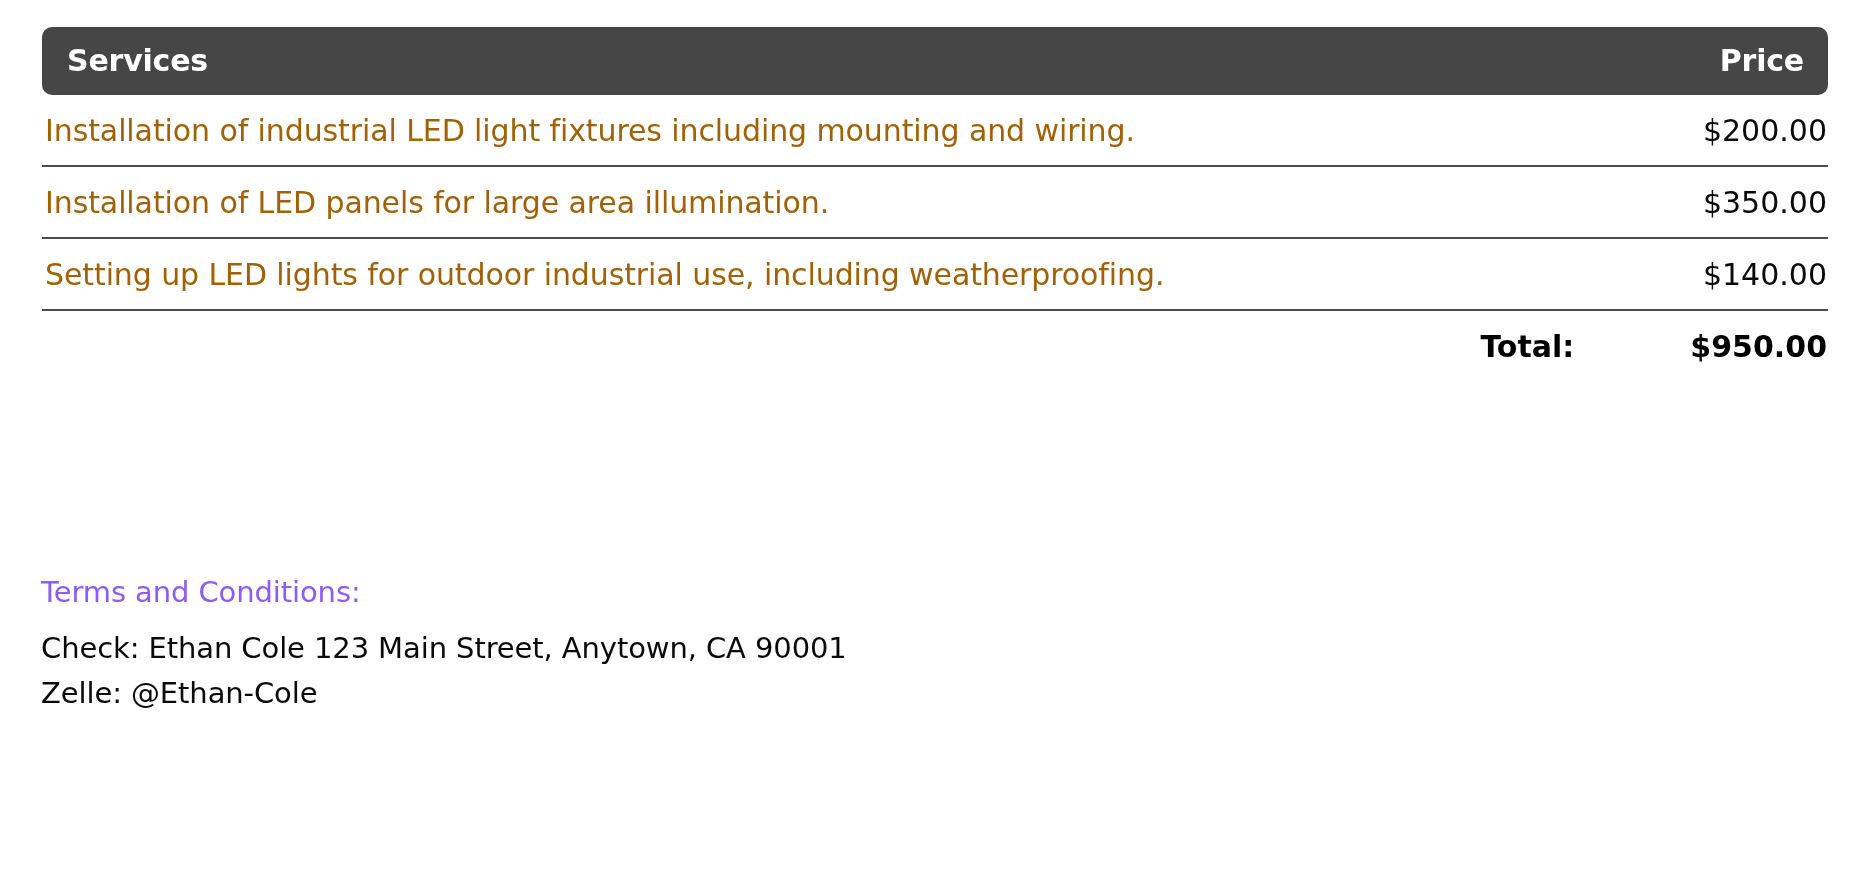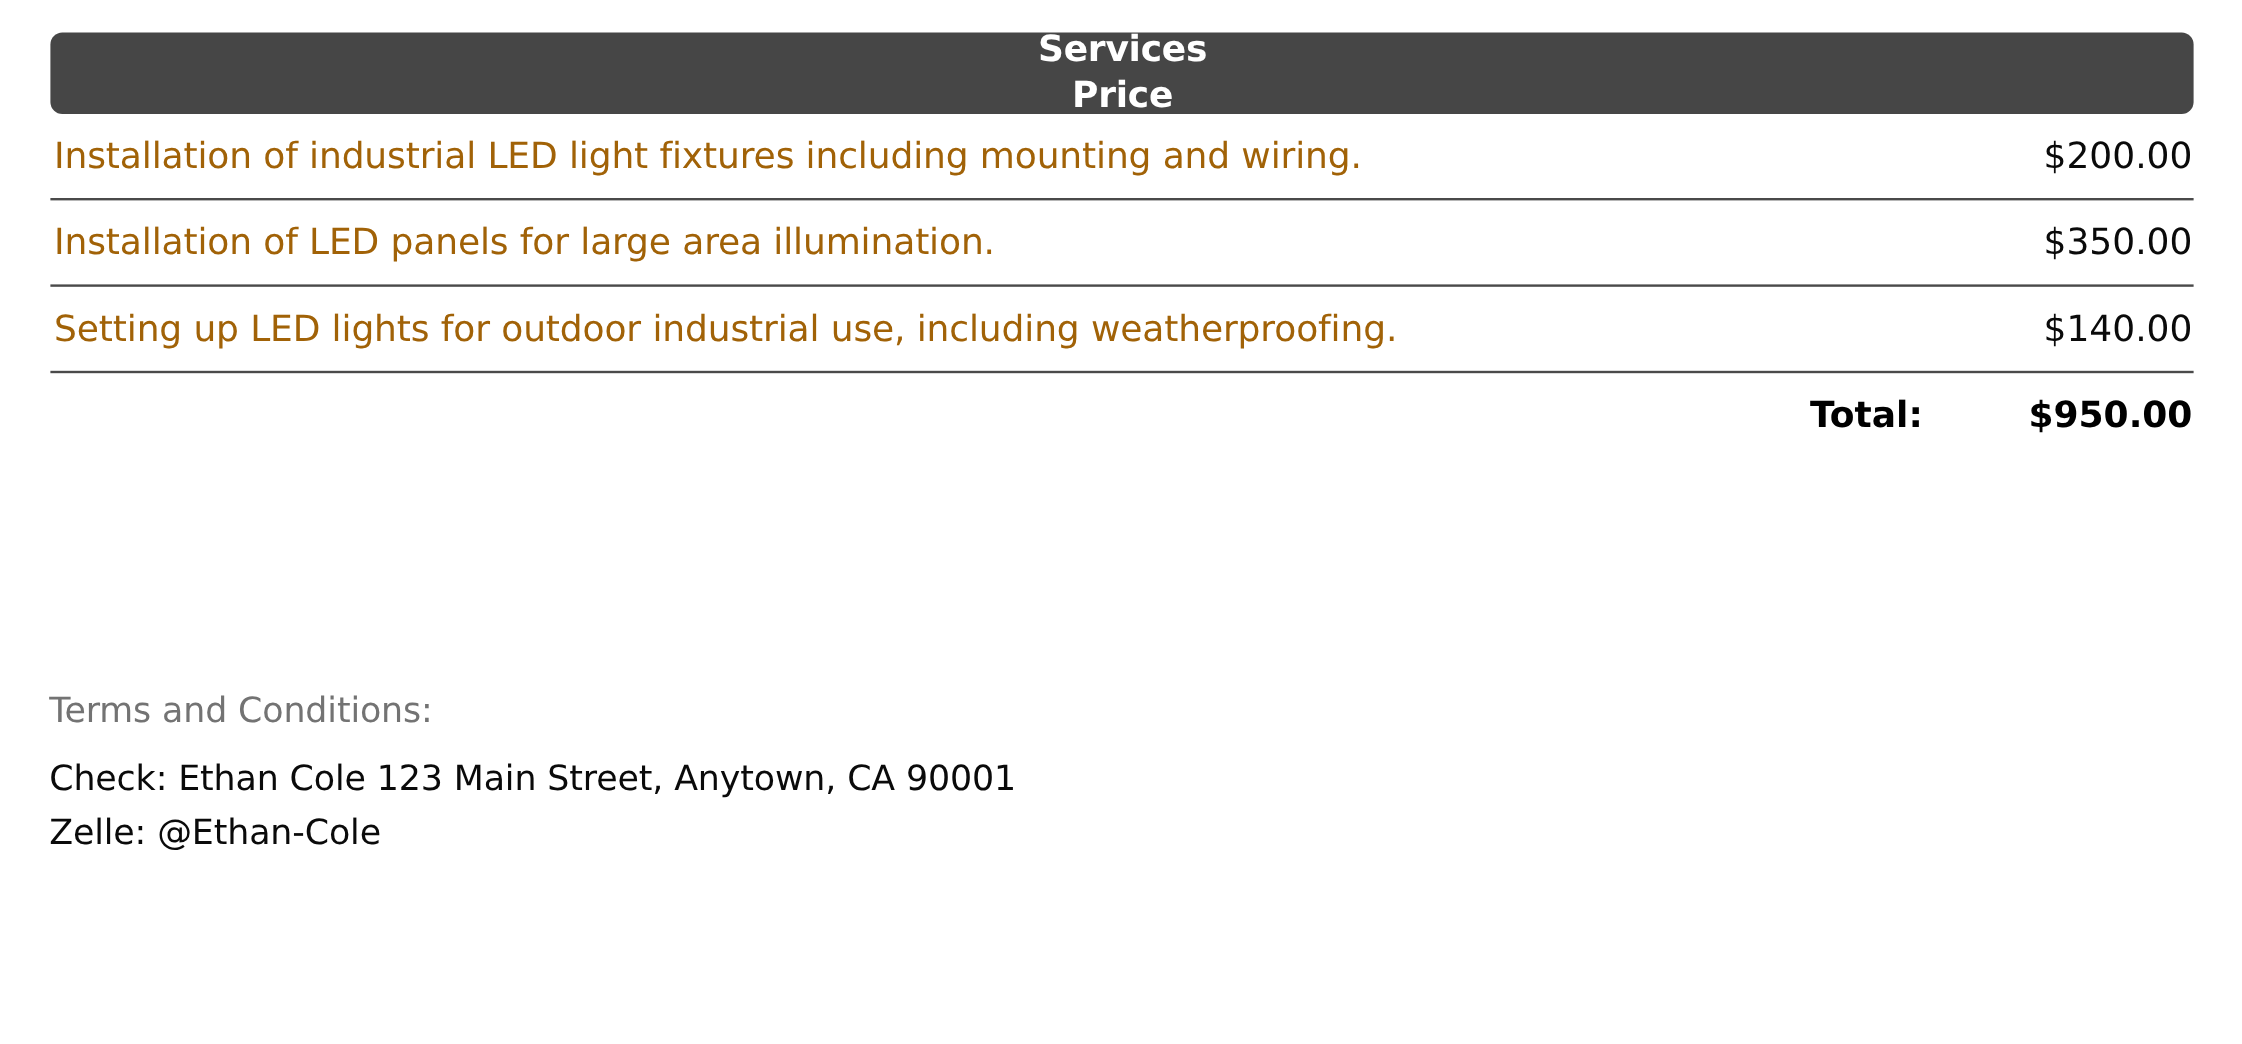--- a/index.html
+++ b/index.html
@@ -33,21 +33,20 @@
 
   .table-header {
     display: flex;
     align-items: center;
     justify-content: space-between;
     background: #464646;
     border-radius: 10px;
     height: 68px;
     padding: 0 24px 0 25px;
     box-sizing: border-box;
-    flex-direction: column;
   }
   .table-header .th {
     color: #ffffff;
     font-size: 30px;
     font-weight: bold;
     letter-spacing: -0.2px;
     line-height: 1;
   }
   .table-header .th-price {
     text-align: right;
@@ -77,20 +76,21 @@
     white-space: nowrap;
   }
 
   .total-row {
     display: flex;
     align-items: center;
     justify-content: flex-end;
     height: 70px;
     padding-right: 1px;
     box-sizing: border-box;
+    gap: 28px;
   }
   .total-row .total-label {
     font-size: 30px;
     font-weight: bold;
     color: #000000;
     margin-right: 88px;
     white-space: nowrap;
   }
   .total-row .total-value {
     font-size: 30px;
@@ -101,21 +101,21 @@
 
   
   .terms-block {
     position: absolute;
     left: 41px;
     top: 578px;
     width: 1500px;
   }
   .terms-heading {
     font-size: 29px;
-    color: #737373;
+    color: #8b5cf6;
     line-height: 1;
     margin-bottom: 19px;
     letter-spacing: -0.1px;
   }
   .terms-line {
     font-size: 29px;
     color: #0a0a0a;
     line-height: 45px;
     letter-spacing: -0.1px;
     white-space: nowrap;

